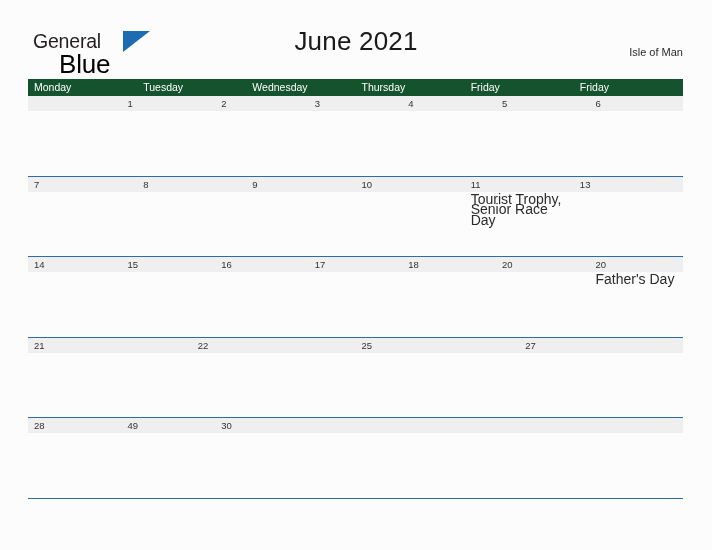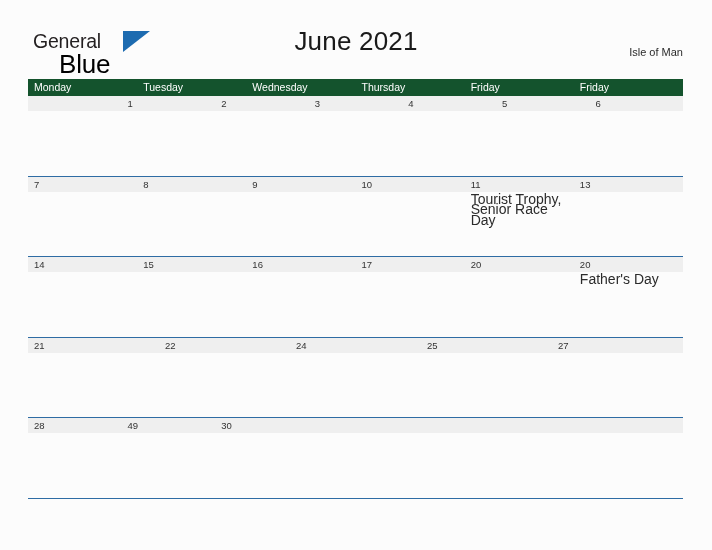--- a/index.html
+++ b/index.html
@@ -256,43 +256,43 @@
             <div class="day">
               <span class="day-num">15</span>
             </div>
             <div class="day">
               <span class="day-num">16</span>
             </div>
             <div class="day">
               <span class="day-num">17</span>
             </div>
             <div class="day">
+              <span class="day-num">18</span>
+            </div>
+            <div class="day">
               <span class="day-num">20</span>
             </div>
             <div class="day">
               <span class="day-num">20</span>
               <div class="day-events">
                 <div class="event">Father's Day</div>
               </div>
             </div>
           </div>
         </div>
         <div class="week">
           <div class="week-inner">
             <div class="week-band"></div>
             <div class="day">
               <span class="day-num">21</span>
             </div>
             <div class="day">
               <span class="day-num">22</span>
             </div>
             <div class="day">
-              <span class="day-num">24</span>
-            </div>
-            <div class="day">
               <span class="day-num">25</span>
             </div>
             <div class="day">
               <span class="day-num">27</span>
             </div>
           </div>
         </div>
         <div class="week">
           <div class="week-inner">
             <div class="week-band"></div>

